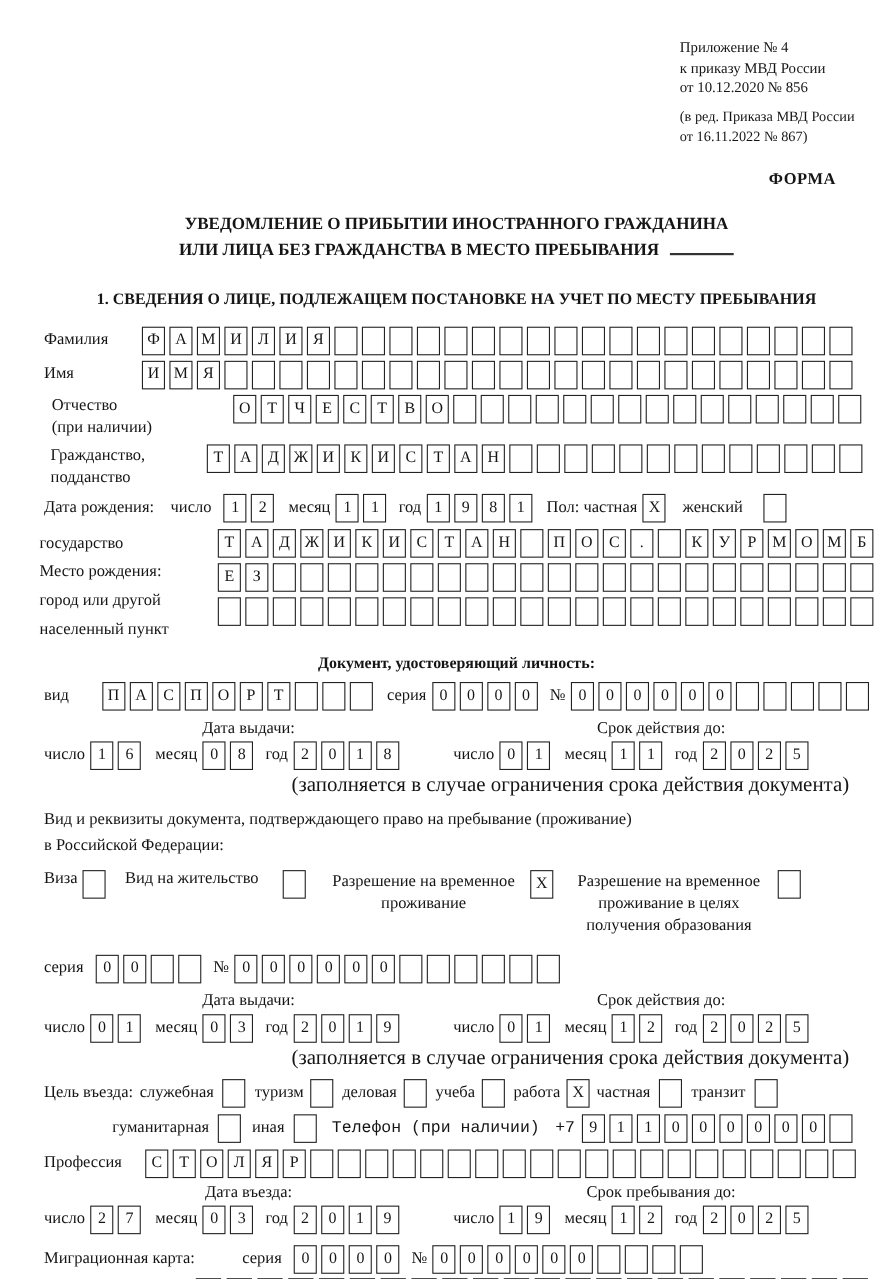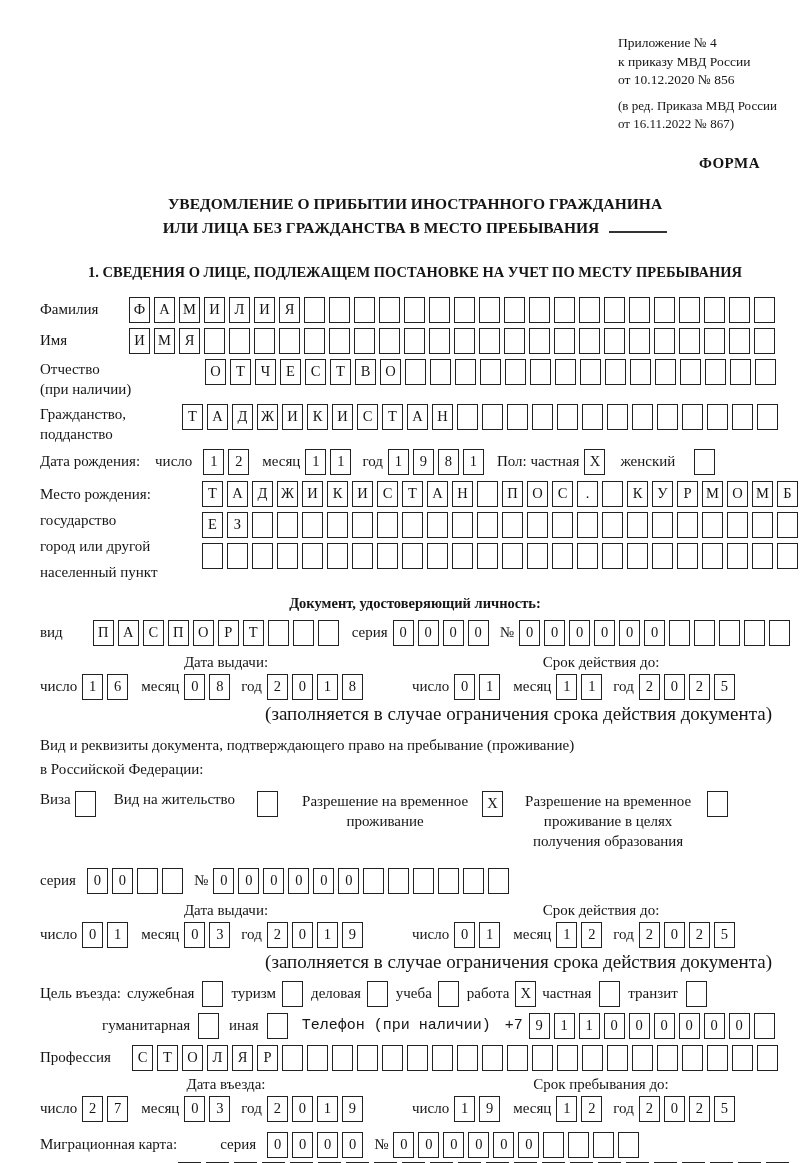--- a/index.html
+++ b/index.html
@@ -10,21 +10,21 @@
     padding:34px 10px 0 40px;
     overflow:hidden;
   }
   .hdr{margin-left:578px;font-size:13.5px;line-height:1.38;}
   .hdr2{margin-left:578px;font-size:13px;line-height:1.38;margin-top:7px;}
   .forma{font-weight:bold;font-size:15px;text-align:right;padding-right:30px;margin-top:22px;letter-spacing:.5px;}
   .title{font-weight:bold;font-size:15.5px;text-align:center;margin-top:20px;line-height:1.55;}
   .blankline{display:inline-block;width:58px;border-bottom:2px solid #333;height:13px;margin-left:10px;}
   .sec{font-weight:bold;font-size:14.5px;text-align:center;margin:24px 0 16px 0;white-space:nowrap;}
   .frow{display:flex;align-items:center;margin-bottom:5px;font-size:15px;}
-  .frow.top{align-items:flex-start;}
+  .frow.top{align-items:flex-start;justify-content:center;}
   .lbl{flex:none;}
   .lw89{width:89px;} .lw142{width:142px;} .lw165{width:165px;} .lw162{width:162px;}
   .lw60{width:60px;} .lw92{width:92px;}
   .mlines div{line-height:20px;}
   .mlines.tall div{line-height:26px;}
   .boxes{display:flex;gap:4px;flex:none;}
   .bx{
     box-sizing:border-box;flex:none;
     width:21px;height:26px;border:1.7px solid #222;
     display:inline-flex;align-items:center;justify-content:center;
@@ -226,22 +226,22 @@
         <span class="bx">X</span>
       </span>
     <span class="ml10">женский</span>
     <span class="boxes ml14">
         <span class="bx"></span>
       </span>
   </div>
 
   <div class="frow top">
     <span class="lbl lw162 mlines tall">
+      <div>государство</div>
       <div>Место рождения:</div>
-      <div>государство</div>
       <div>город или другой</div>
       <div>населенный пункт</div>
     </span>
     <span class="stack">
       <span class="boxes">
           <span class="bx">Т</span>
           <span class="bx">А</span>
           <span class="bx">Д</span>
           <span class="bx">Ж</span>
           <span class="bx">И</span>

